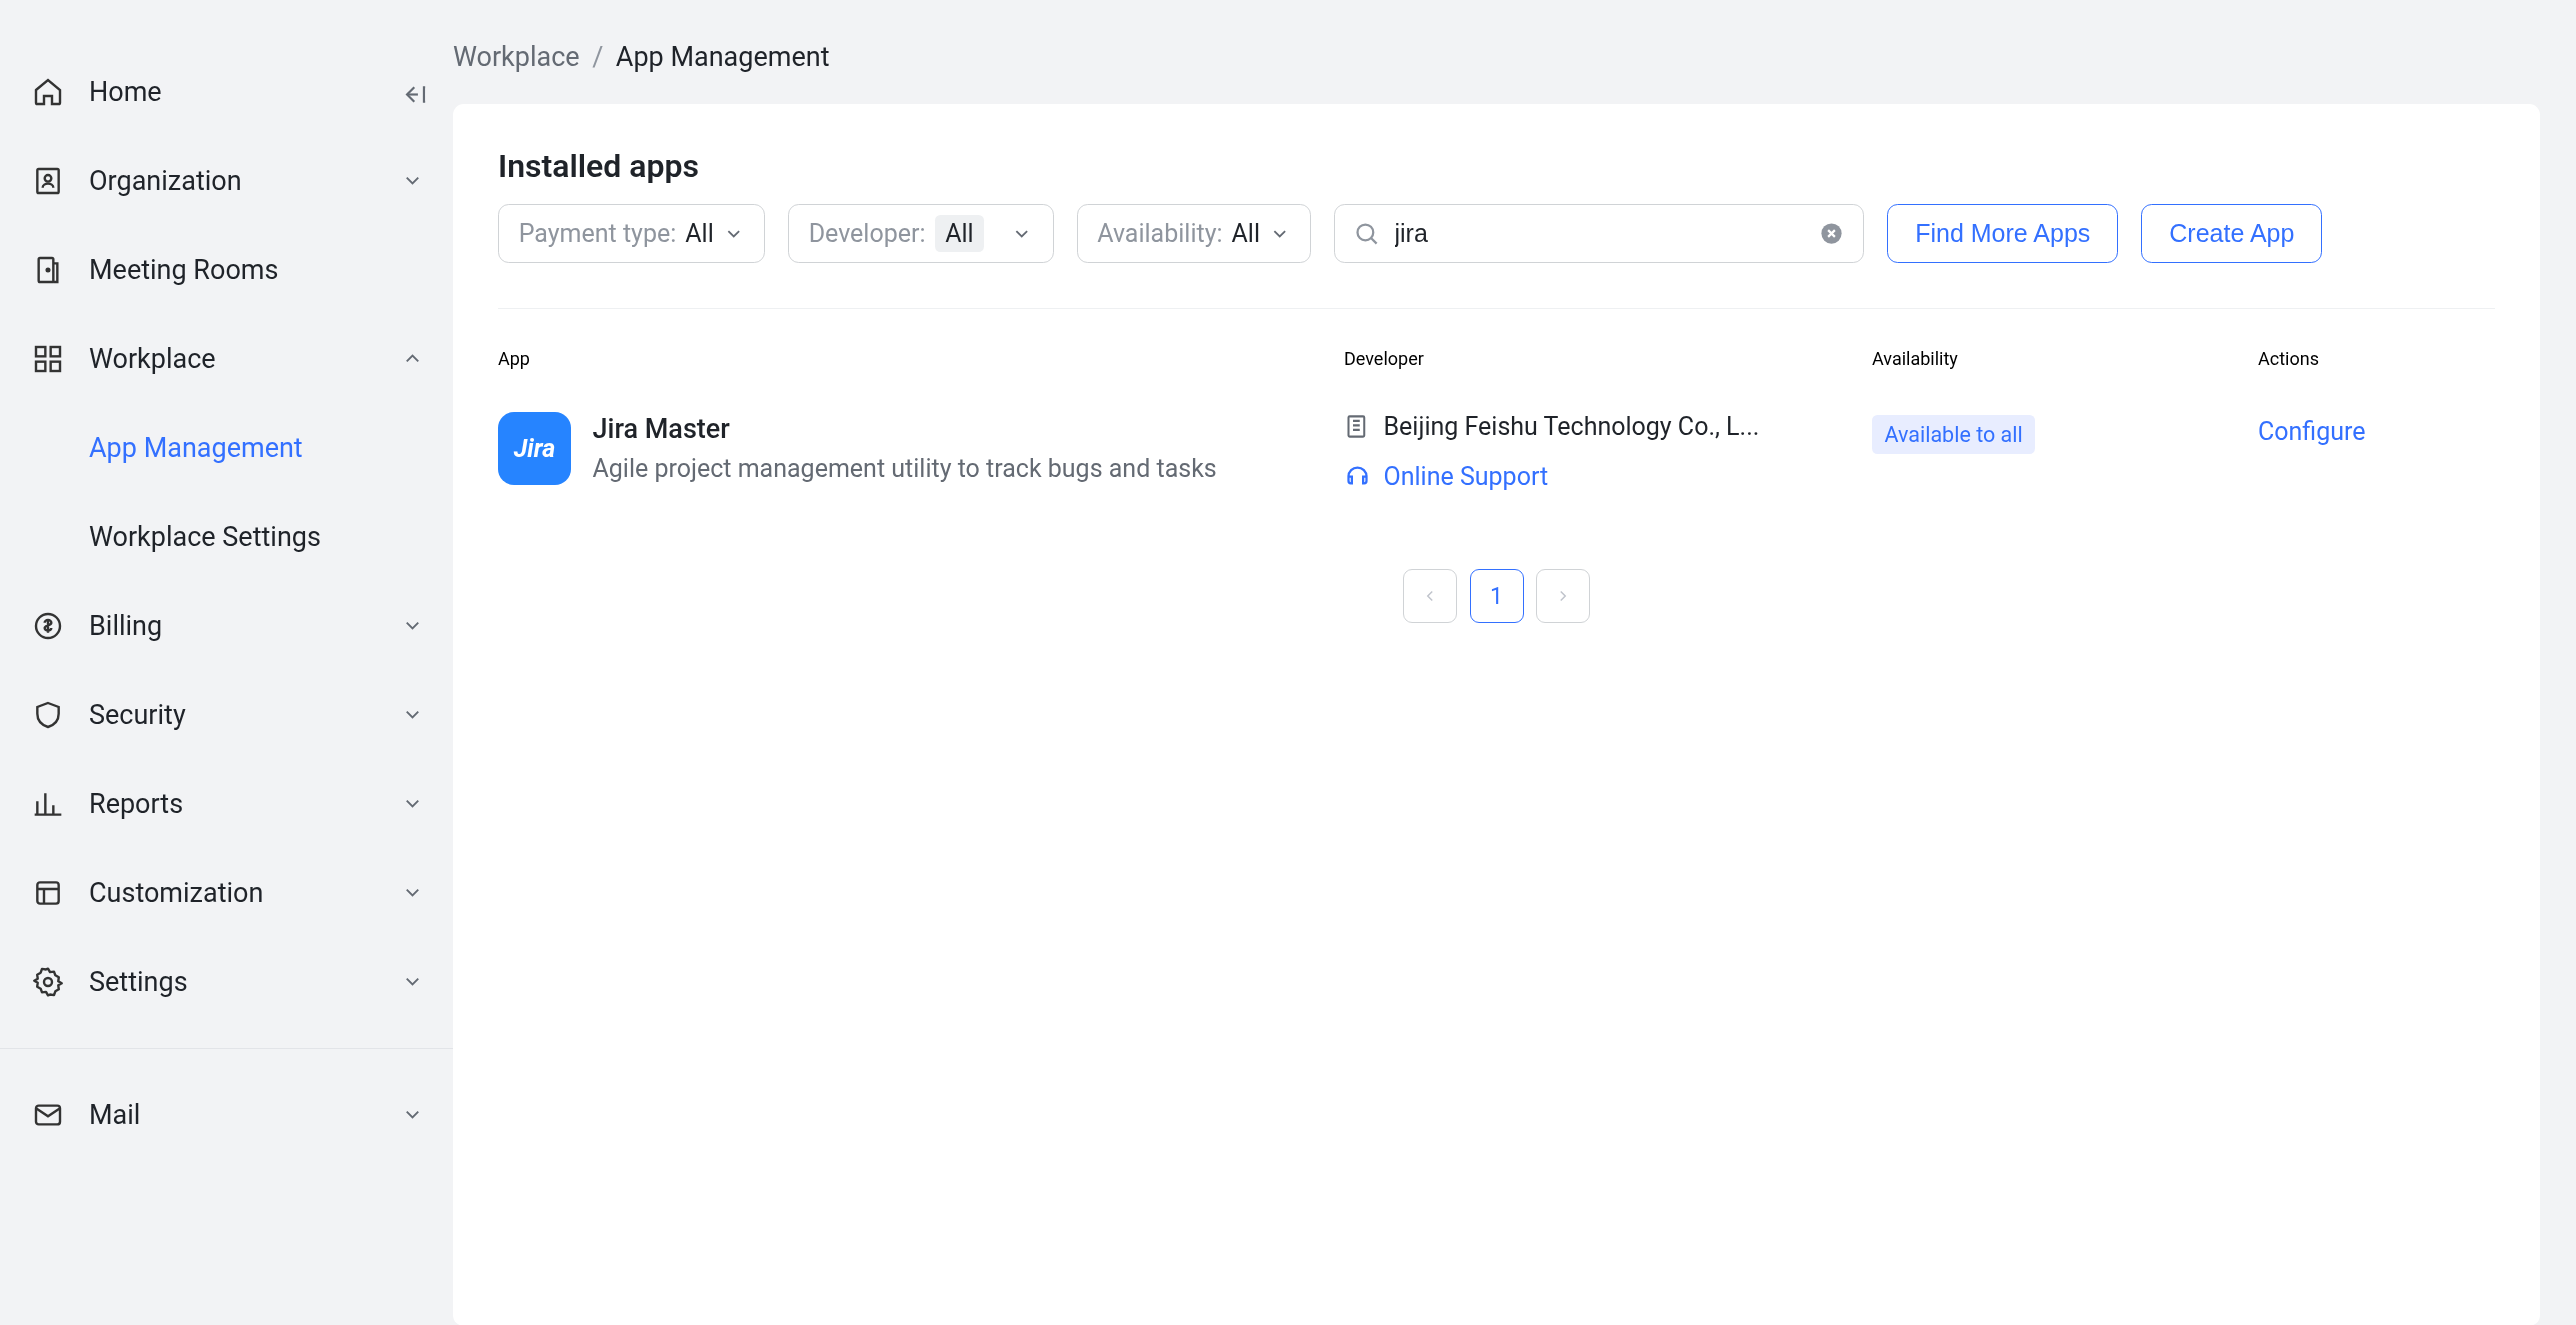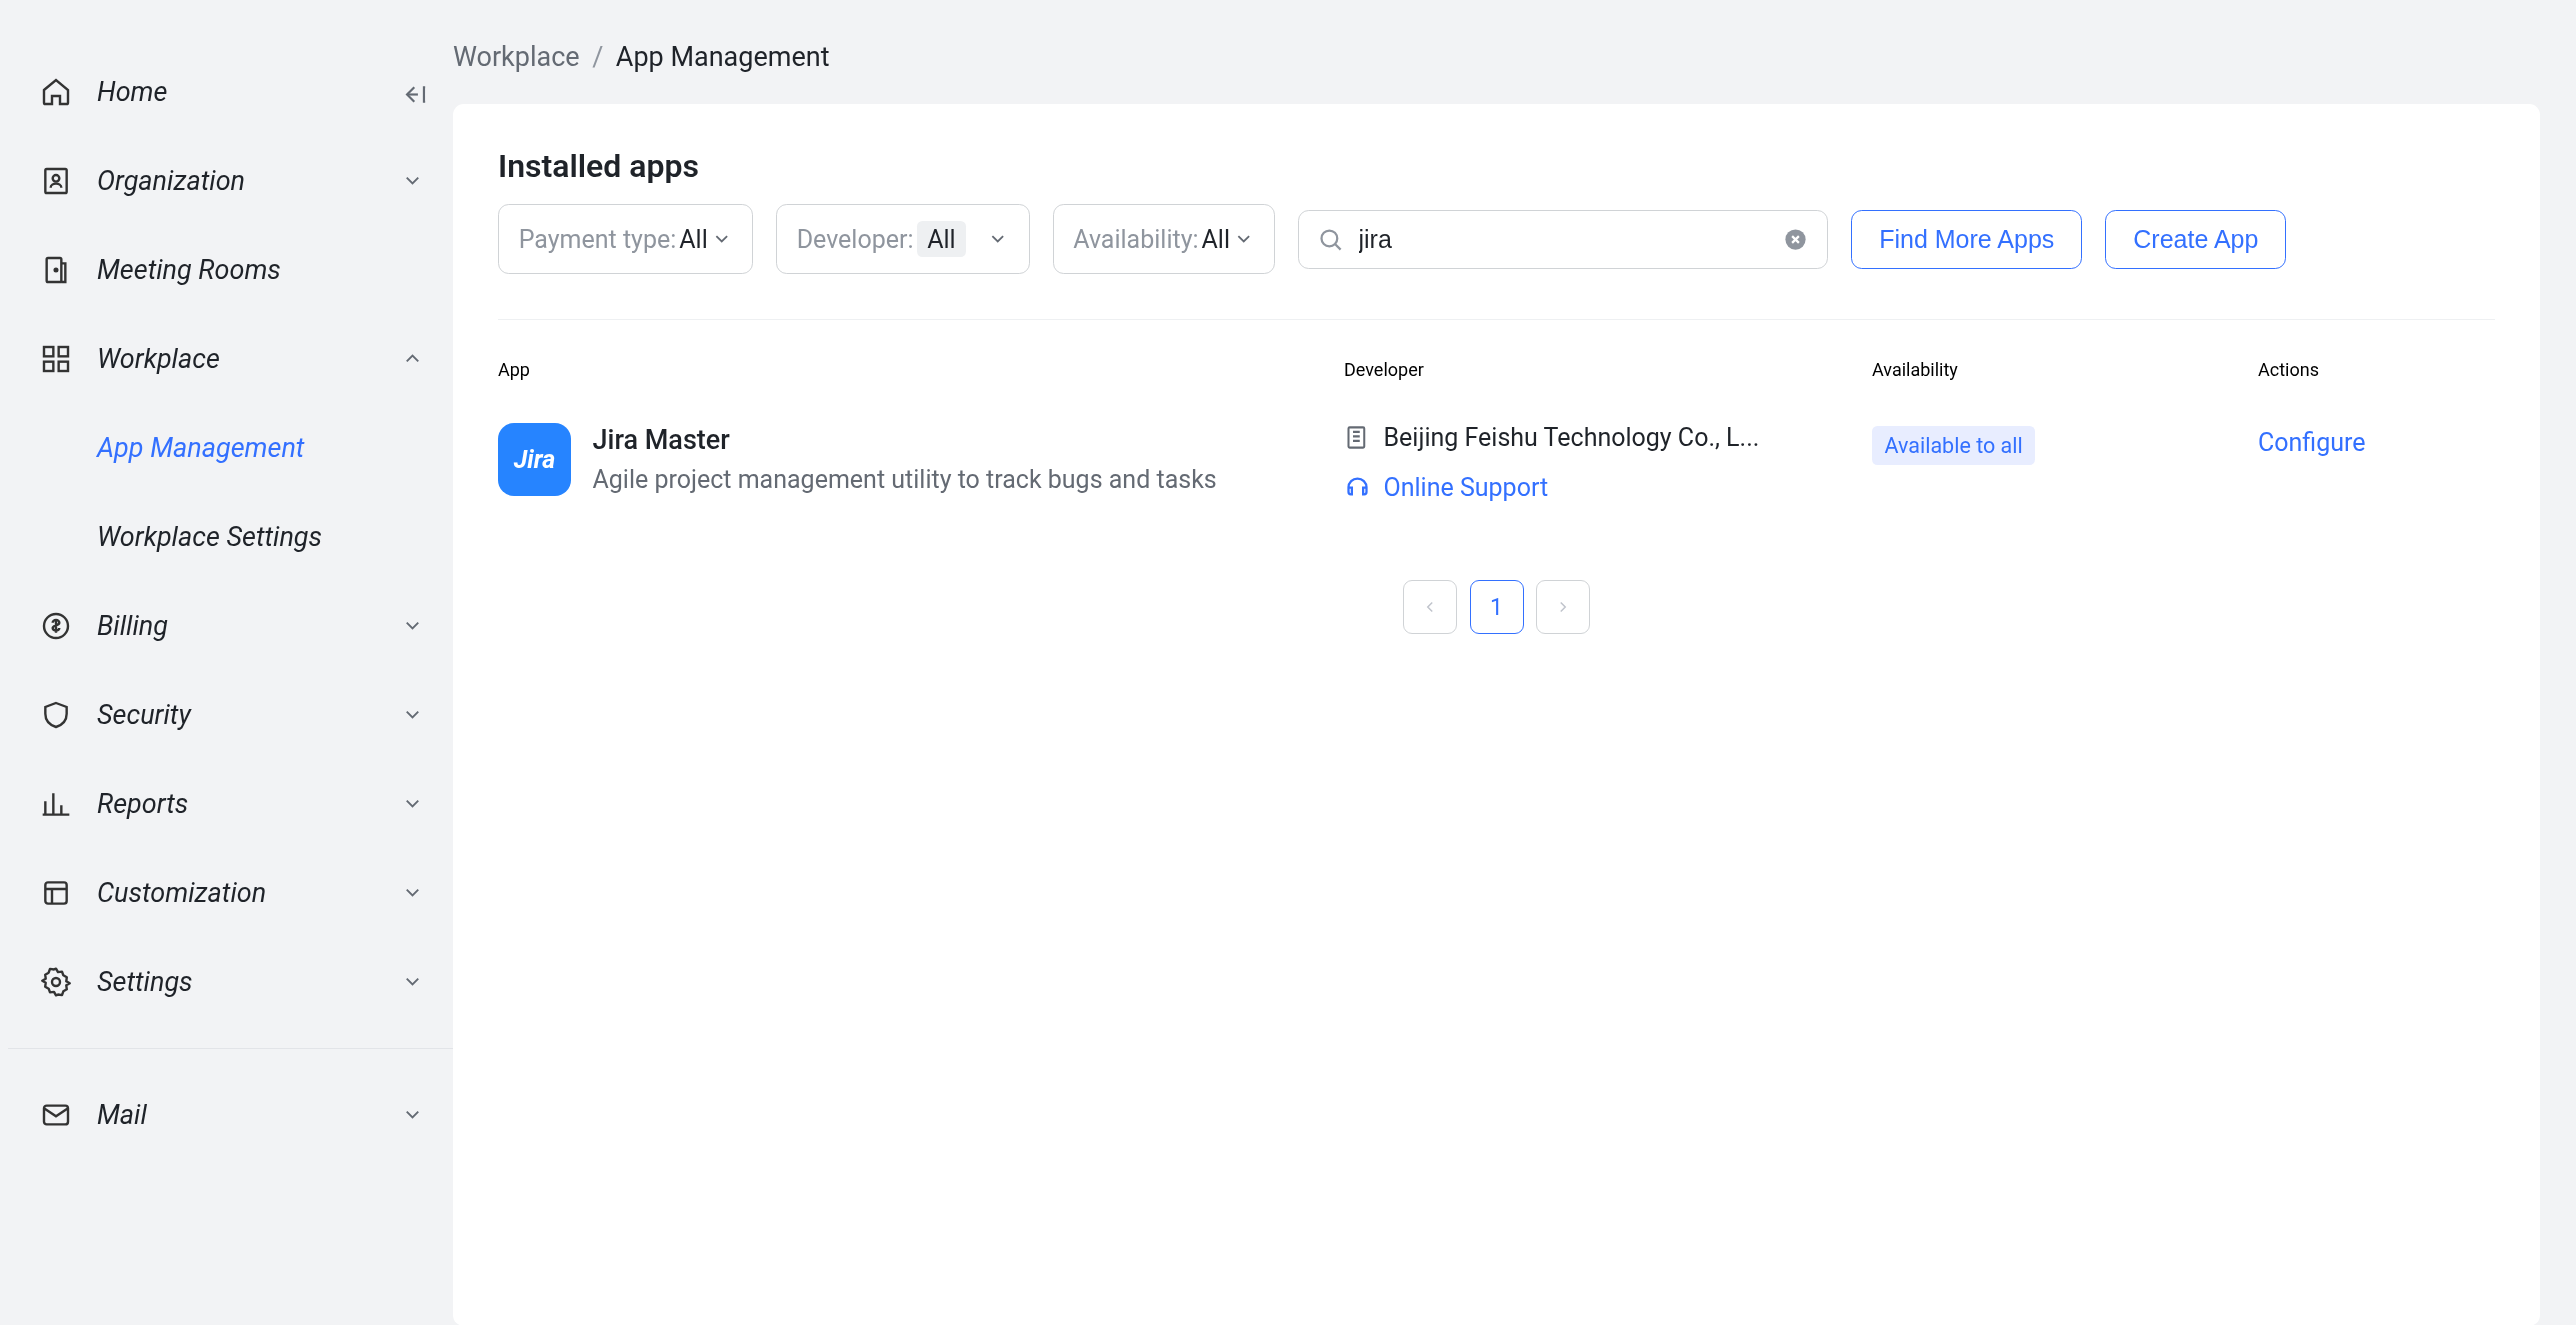--- a/index.html
+++ b/index.html
@@ -14,23 +14,22 @@
 .page {
   display: flex;
   width: 100%;
   height: 100%;
 }
 
 .sidebar {
   width: 453px;
   flex-shrink: 0;
   padding-top: 47px;
-  padding-left: 40px;
+  padding-left: 32px;
   padding-right: 29px;
-  font-style: italic;
 }
 .nav-item {
   display: flex;
   align-items: center;
   height: 89px;
   gap: 25px;
   cursor: pointer;
   font-size: 27px;
   color: #1f2329;
 }
@@ -105,27 +104,27 @@
 .filter-row {
   display: flex;
   gap: 23px;
   align-items: center;
   padding-bottom: 45px;
   border-bottom: 0.9px solid #eef0f2;
 }
 .filter-box {
   display: flex;
   align-items: center;
-  height: 70px;
+  height: 59px;
   border: 1.3px solid #d0d3d6;
   border-radius: 10.7px;
   padding: 0 19.7px;
   font-size: 25px;
   background: #fff;
-  gap: 3px;
+  gap: 9px;
   cursor: pointer;
 }
 .filter-label { color: #8f959e; }
 .filter-value { color: #1f2329; }
 .filter-value.badge {
   background: #eef0f2;
   padding: 3.6px 10.7px;
   border-radius: 5.4px;
 }
 .filter-chev { color: #646a73; width: 21.5px; height: 21.5px; }

